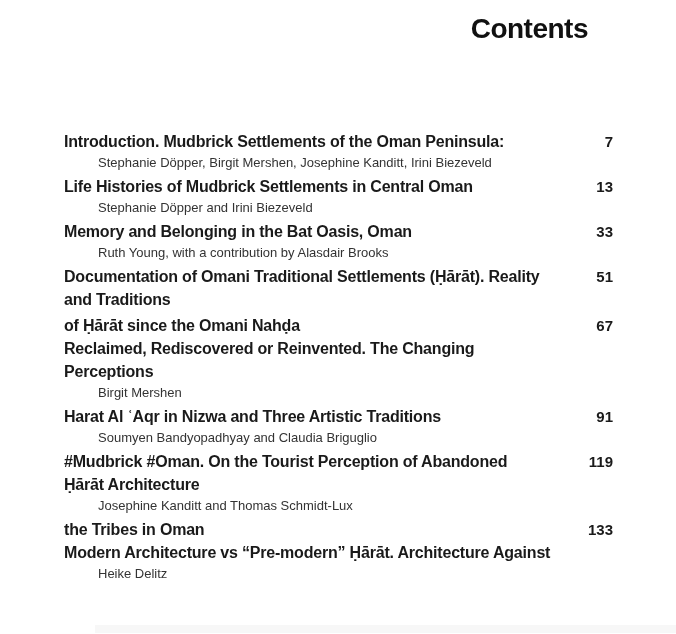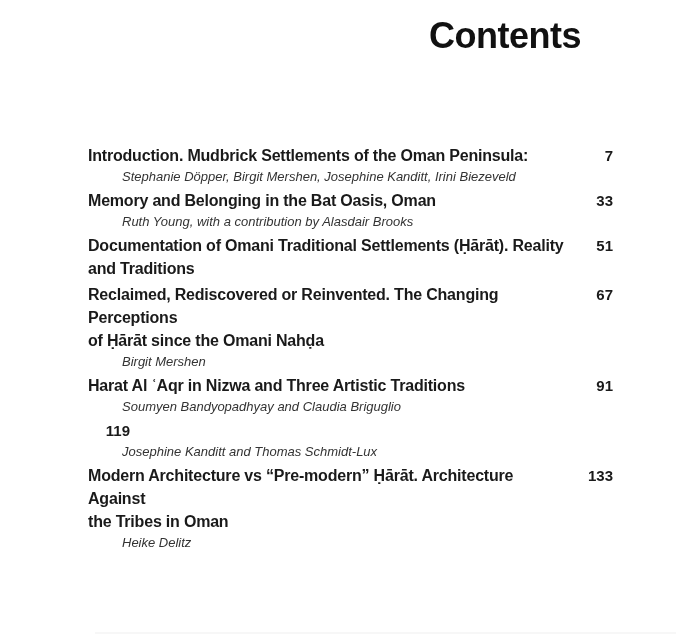--- a/index.html
+++ b/index.html
@@ -14,35 +14,34 @@
     font-family: "Liberation Sans", "DejaVu Sans", sans-serif;
     color: #1a1a1a;
   }
   .page {
     position: relative;
     width: 676px;
     height: 634px;
     background: #ffffff;
   }
   .page-title {
-    margin: 8px;
+    margin: 1px;
     padding: 8px 87px 0 0;
     text-align: right;
-    font-size: 36px;
+    font-size: 28px;
     line-height: 40px;
     font-weight: 700;
     letter-spacing: -0.5px;
     color: #111111;
   }
   .toc {
     padding: 80px 63px 0 64px;
   }
   .entry {
     margin-bottom: 3px;
-    margin-left: 24px;
   }
   .entry-row {
     display: flex;
     justify-content: space-between;
     align-items: flex-start;
   }
   .entry-title {
     max-width: 495px;
   }
   .tline {
@@ -59,21 +58,20 @@
     line-height: 23px;
     font-weight: 700;
     text-align: right;
     min-width: 42px;
     color: #1a1a1a;
   }
   .entry-authors {
     padding-left: 34px;
     font-size: 13px;
     line-height: 19px;
-    font-style: italic;
     color: #333333;
   }
   .next-page-edge {
     position: absolute;
     left: 95px;
     right: 0;
     top: 624px;
     height: 8px;
     background: #f7f7f7;
   }
@@ -92,73 +90,88 @@
           </div>
           <div class="entry-page">7</div>
         </div>
         <div class="entry-authors">
           <div>Stephanie Döpper, Birgit Mershen, Josephine Kanditt, Irini Biezeveld</div>
         </div>
       </div>
       <div class="entry">
         <div class="entry-row">
           <div class="entry-title">
+            <div class="tline"><span>Life Histories of Mudbrick Settlements in Central Oman</span></div>
+          </div>
+          <div class="entry-page">13</div>
+        </div>
+        <div class="entry-authors">
+          <div>Stephanie Döpper and Irini Biezeveld</div>
+        </div>
+      </div>
+      <div class="entry">
+        <div class="entry-row">
+          <div class="entry-title">
             <div class="tline"><span>Memory and Belonging in the Bat Oasis, Oman</span></div>
           </div>
           <div class="entry-page">33</div>
         </div>
         <div class="entry-authors">
           <div>Ruth Young, with a contribution by Alasdair Brooks</div>
         </div>
       </div>
       <div class="entry">
         <div class="entry-row">
           <div class="entry-title">
             <div class="tline"><span>Documentation of Omani Traditional Settlements (</span><span class="it">Ḥārāt</span><span>). Reality</span></div>
             <div class="tline"><span>and Traditions</span></div>
           </div>
           <div class="entry-page">51</div>
         </div>
       </div>
       <div class="entry">
         <div class="entry-row">
           <div class="entry-title">
+            <div class="tline"><span>of </span><span class="it">Ḥārāt</span><span> since the Omani </span><span class="it">Nahḍa</span></div>
             <div class="tline"><span>Reclaimed, Rediscovered or Reinvented. The Changing Perceptions</span></div>
-            <div class="tline"><span>of </span><span class="it">Ḥārāt</span><span> since the Omani </span><span class="it">Nahḍa</span></div>
           </div>
           <div class="entry-page">67</div>
         </div>
         <div class="entry-authors">
           <div>Birgit Mershen</div>
         </div>
       </div>
       <div class="entry">
         <div class="entry-row">
           <div class="entry-title">
             <div class="tline"><span>Harat Al ʿAqr in Nizwa and Three Artistic Traditions</span></div>
           </div>
           <div class="entry-page">91</div>
         </div>
         <div class="entry-authors">
           <div>Soumyen Bandyopadhyay and Claudia Briguglio</div>
         </div>
       </div>
       <div class="entry">
         <div class="entry-row">
+          <div class="entry-title">
+            <div class="tline"><span>#Mudbrick #Oman. On the Tourist Perception of Abandoned</span></div>
+            <div class="tline"><span class="it">Ḥārāt</span><span> Architecture</span></div>
+          </div>
           <div class="entry-page">119</div>
         </div>
         <div class="entry-authors">
           <div>Josephine Kanditt and Thomas Schmidt-Lux</div>
         </div>
       </div>
       <div class="entry">
         <div class="entry-row">
           <div class="entry-title">
+            <div class="tline"><span>the Tribes in Oman</span></div>
             <div class="tline"><span>Modern Architecture vs “Pre-modern” </span><span class="it">Ḥārāt</span><span>. Architecture Against</span></div>
-            <div class="tline"><span>the Tribes in Oman</span></div>
           </div>
           <div class="entry-page">133</div>
         </div>
         <div class="entry-authors">
           <div>Heike Delitz</div>
         </div>
       </div>
     </div>
 
   <div class="next-page-edge"></div>

